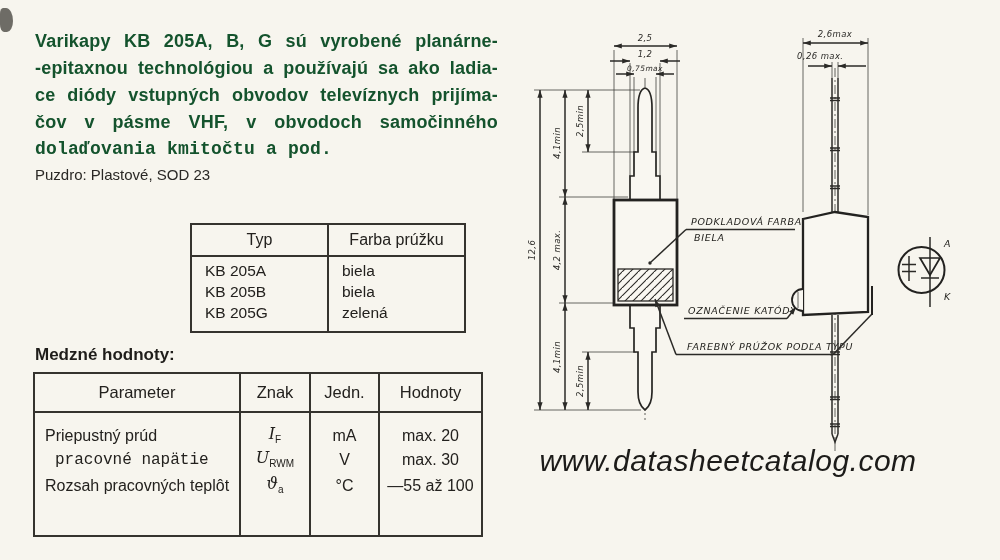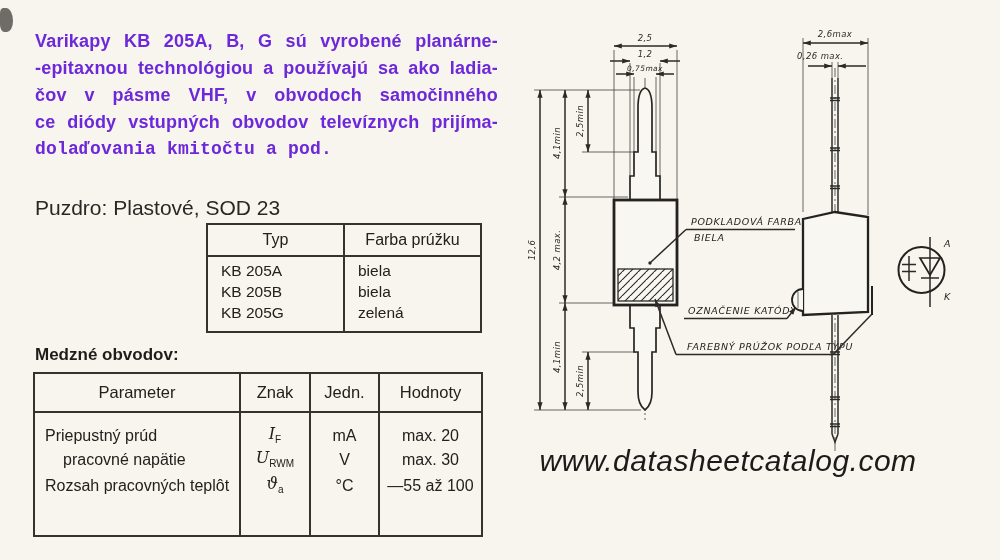--- a/index.html
+++ b/index.html
@@ -8,27 +8,27 @@
     position:relative; width:1000px; height:560px;
     background:#f7f5ee; color:#262420; overflow:hidden;
     font-family:"Liberation Sans", sans-serif;
   }
   .scan-blob{
     position:absolute; left:0; top:8px; width:13px; height:24px;
     background:#56544e; border-radius:30% 70% 60% 40%; opacity:.85;
   }
   
   .intro{ position:absolute; left:35px; top:28px; width:463px;
-    font-weight:bold; font-size:18px; line-height:27px; color:#6d28d9;
+    font-weight:bold; font-size:18px; line-height:27px; color:#14532d;
     letter-spacing:.2px;}
   .intro .ln{ text-align:justify; text-align-last:justify; }
   .intro .ln.last{ text-align-last:left;font-family:Liberation Mono, monospace; }
-  .puzdro{ position:absolute; left:35px; top:196px; font-size:21px; color:#2a2825;}
-  
-  .ttable{ position:absolute; left:206px; top:223px; width:276px; height:110px;
+  .puzdro{ position:absolute; left:35px; top:166px; font-size:15px; color:#2a2825;}
+  
+  .ttable{ position:absolute; left:190px; top:223px; width:276px; height:110px;
     border:2px solid #35332e; }
   .ttable table{ border-collapse:collapse; width:100%; height:100%; table-layout:fixed;}
   .ttable th{ font-weight:normal; font-size:16px; text-align:center;
     border-bottom:2px solid #35332e; height:31px; color:#23211e;}
   .ttable th:first-child, .ttable td:first-child{ border-right:2px solid #35332e; }
   .ttable td{ font-size:15.5px; padding-left:13px; vertical-align:bottom; padding-bottom:3px; color:#23211e;}
   .ttable tr.sp td{ height:6px; }
   
   .limits-h{ position:absolute; left:35px; top:345px; font-weight:bold; font-size:17px; color:#1f1d1a;}
   .ltable{ position:absolute; left:33px; top:372px; width:450px; height:165px;
@@ -37,21 +37,21 @@
   .ltable th{ font-weight:normal; font-size:16.5px; text-align:center;
     border-bottom:2px solid #35332e; height:38px; color:#23211e;}
   .ltable th.c1, .ltable td.c1{ width:205px; }
   .ltable th.c2, .ltable td.c2{ width:70px; }
   .ltable th.c3, .ltable td.c3{ width:69px;border-radius:17px; }
   .ltable th.c1, .ltable th.c2, .ltable th.c3,
   .ltable td.c1, .ltable td.c2, .ltable td.c3{ border-right:2px solid #35332e; }
   .ltable td{ font-size:16px; vertical-align:bottom; padding-bottom:1px; color:#23211e;}
   .ltable td.c1{ padding-left:10px; }
   .ltable td.c2, .ltable td.c3, .ltable td.c4{ text-align:center; }
-  .ltable td.ind{ padding-left:28px; }
+  .ltable td.ind{ padding-left:20px;font-family:Liberation Mono, monospace; }
   .ltable tr.r1 td{ height:34px;margin-left:48px; }
   .ltable tr.r2 td{ height:26px; }
   .ltable tr.r3 td{ height:24px; }
   .ltable tr.r4 td{ height:26px; }
   .sym{ font-family:"DejaVu Serif", serif; font-style:italic; font-size:16px;}
   sub{ font-size:10px; }
   
   .dimtxt{ font:italic 8.5px "DejaVu Sans", sans-serif; fill:#2b2a27; letter-spacing:.4px;}
   .dimtxt.sm{ font-size:7.5px; }
   .handtxt{ font:italic 9.5px "DejaVu Sans", sans-serif; fill:#24231f; letter-spacing:.7px;}
@@ -64,22 +64,22 @@
 </style>
 </head>
 <body>
 
 <div class="page">
   <div class="scan-blob"></div>
 
   <div class="intro">
     <div class="ln">Varikapy KB 205A, B, G sú vyrobené planárne-</div>
     <div class="ln">-epitaxnou technológiou a používajú sa ako ladia-</div>
+    <div class="ln">ce diódy vstupných obvodov televíznych prijíma-</div>
     <div class="ln">čov v pásme VHF, v obvodoch samočinného</div>
-    <div class="ln">ce diódy vstupných obvodov televíznych prijíma-</div>
     <div class="ln last">dolaďovania kmitočtu a pod.</div>
   </div>
 
   <div class="puzdro">Puzdro: Plastové, SOD 23</div>
 
   <div class="ttable">
     <table>
       <tbody>
           <tr>
         <th>Typ</th>
@@ -102,21 +102,21 @@
         <td>zelená</td>
       </tr>
       <tr class="sp">
             <td></td>
             <td></td>
           </tr>
     </tbody>
       </table>
   </div>
 
-  <div class="limits-h">Medzné obvodov:</div>
+  <div class="limits-h">Medzné hodnoty:</div>
 
   <div class="ltable">
     <table>
       <tbody>
           <tr>
         <th class="c1">Parameter</th>
         <th class="c2">Znak</th>
         <th class="c3">Jedn.</th>
         <th class="c4">Hodnoty</th>
       </tr>

